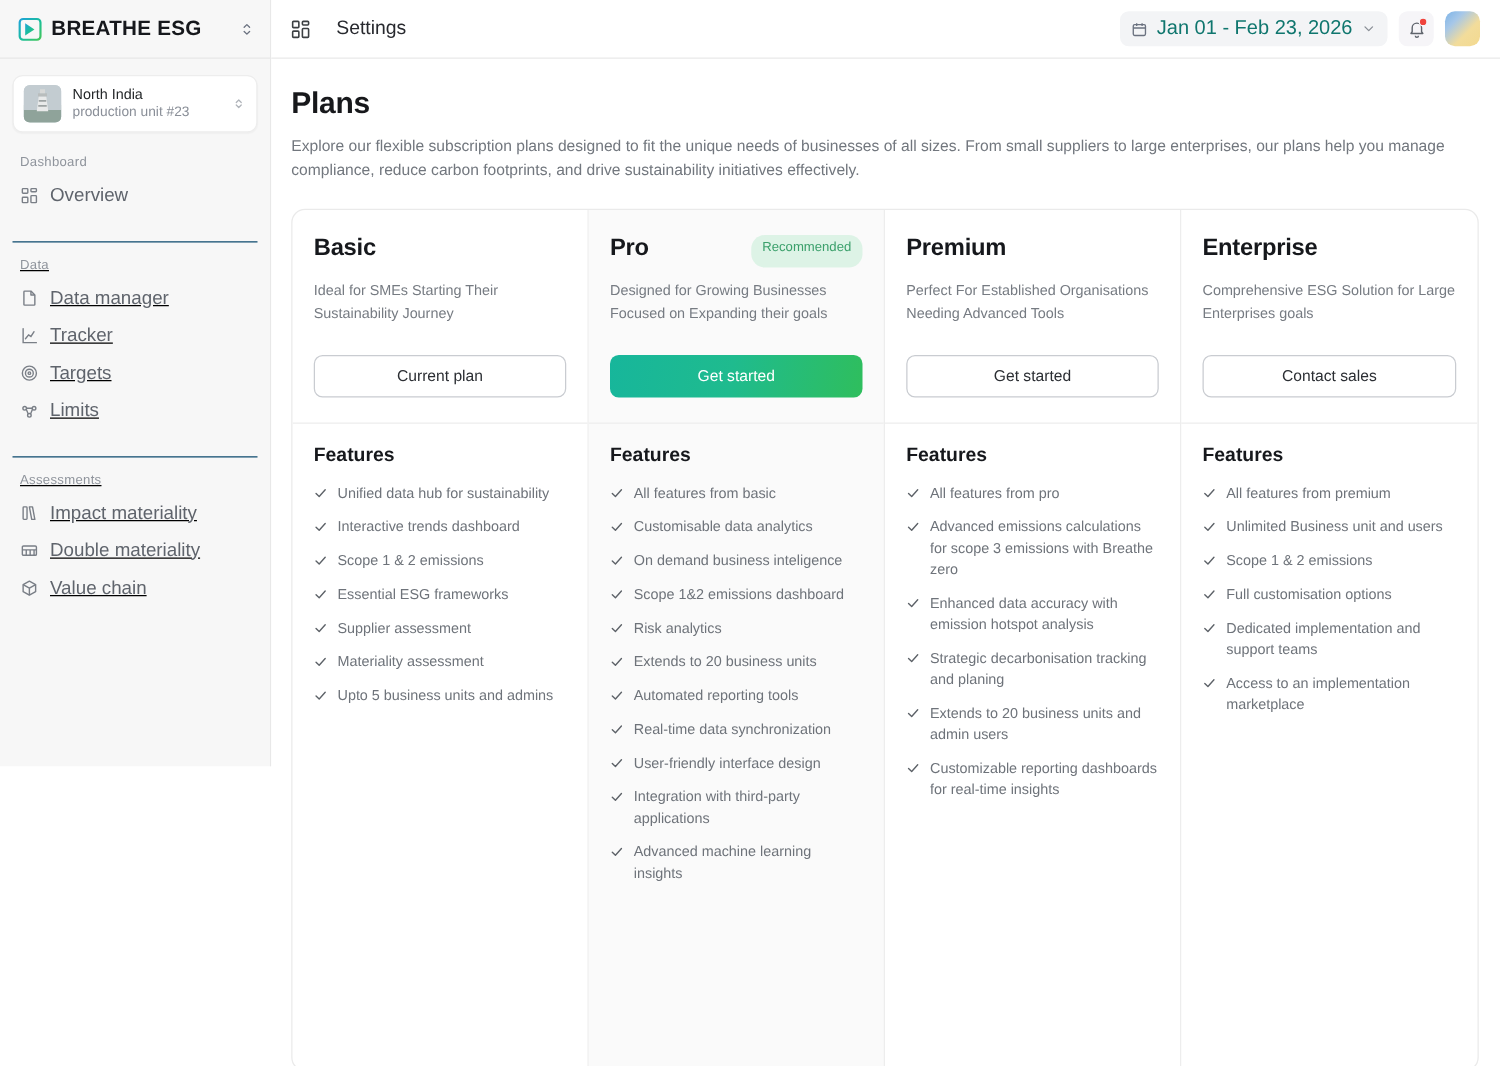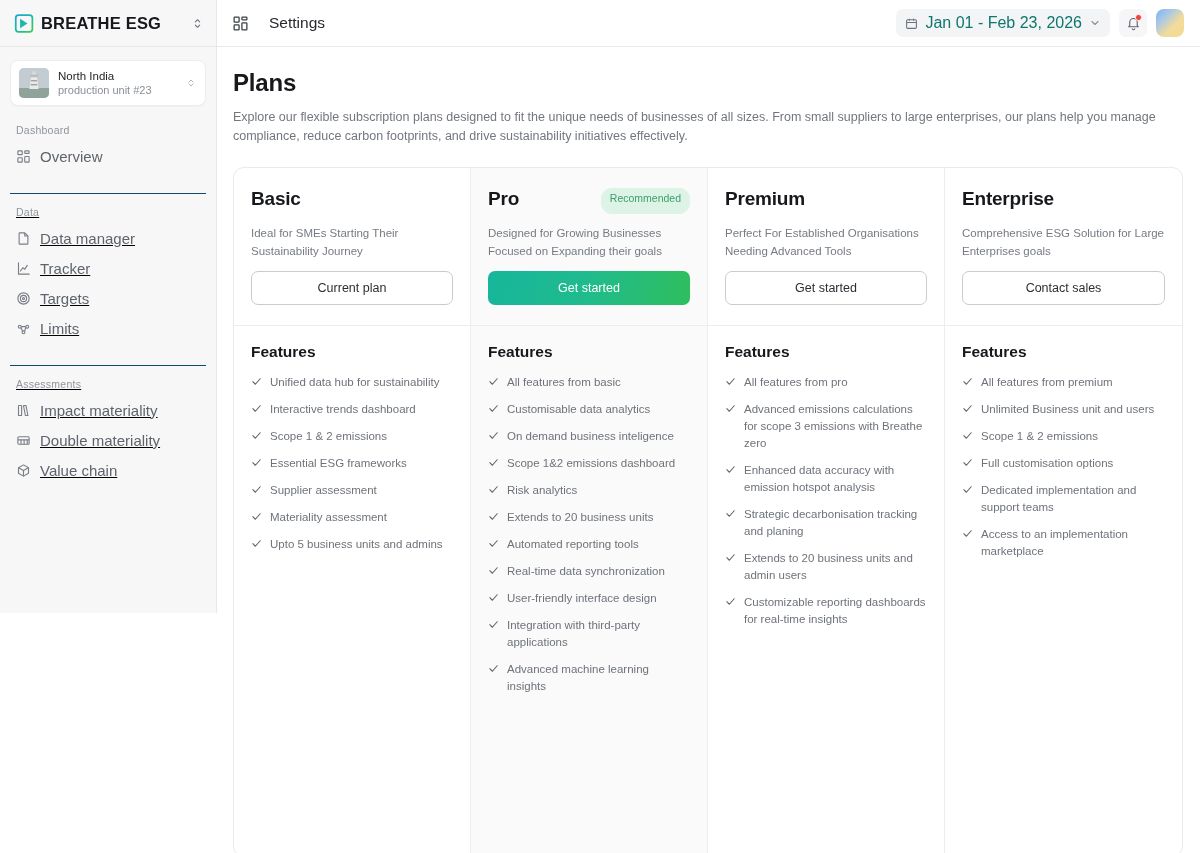--- a/index.html
+++ b/index.html
@@ -130,21 +130,21 @@
   .badge {
     margin-left:auto;
     font-size:10.5px; color:#3ba06b;
     background:#ddf3e6; border-radius:11px;
     padding:4px 9px; white-space:nowrap;
   }
   .plan-tag {
     margin-top:11px; font-size:11.5px; color:#767b82; line-height:17.5px;
   }
   .plan-cta {
-    margin-top:11px; height:34px; width:100%;
+    margin-top:24px; height:34px; width:100%;
     border-radius:7px; font-size:12.5px; cursor:pointer;
     display:flex; align-items:center; justify-content:center;
     border:1px solid #c9ccd1; background:#fff; color:#2b2e33;
   }
   .plan-cta.primary {
     border:none; color:#fff; font-weight:400;
     background:linear-gradient(100deg,#17b69b 0%,#1fbb8e 48%,#2fbe5d 100%);
   }
 
   .plan-body { padding:17px 17px 0 17px; flex:1 1 auto; }

